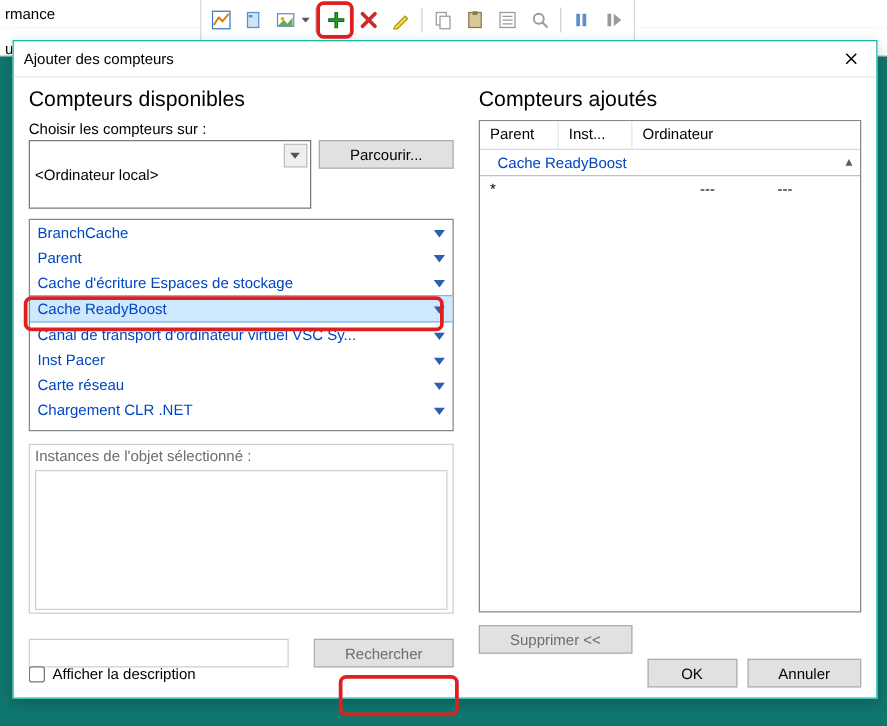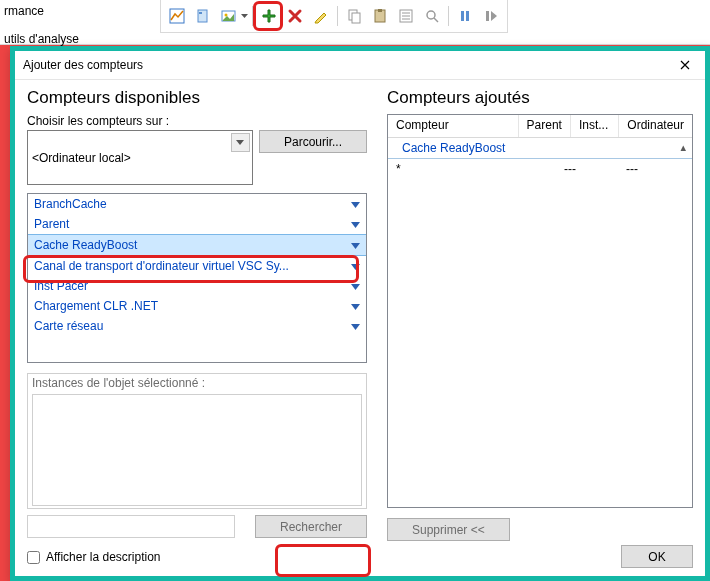--- a/index.html
+++ b/index.html
@@ -1,33 +1,33 @@
 <!DOCTYPE html>
 <html><head>
 <meta charset="utf-8">
 <style>
 html,body{margin:0;padding:0;font-family:"Segoe UI",Tahoma,sans-serif;font-size:12px;color:#000;background:#fff}
-.root{width:710px;height:581px;position:relative;background:#ef4444;overflow:hidden}
+.root{width:710px;height:581px;position:relative;background:#0f766e;overflow:hidden}
 
 .bg-row{position:absolute;left:0;right:0;background:#fff;border-bottom:1px solid #d9d9d9}
 .bg-row.r1{top:0;height:22px}
 .bg-row.r2{top:22px;height:22px}
 .left-text{position:absolute;left:4px;color:#000}
 .left-text.t1{top:4px}
 .left-text.t2{top:32px}
 
 .toolbar{position:absolute;top:0;left:160px;height:28px;display:flex;align-items:center;gap:2px;padding:2px 4px;border-left:1px solid #d9d9d9;border-right:1px solid #d9d9d9;border-bottom:1px solid #d9d9d9;background:#fff}
 .tool-btn{width:22px;height:22px;display:flex;align-items:center;justify-content:center;border:1px solid transparent;background:#fff}
 .tool-sep{width:1px;height:20px;background:#d0d0d0;margin:0 2px}
 .tool-btn svg{width:16px;height:16px}
 .dropdown-caret{width:7px;margin-left:-2px;display:flex;align-items:center;justify-content:center}
 .dropdown-caret svg{width:7px;height:4px}
 .highlight-plus{position:absolute;border:3px solid #e02020;border-radius:6px;pointer-events:none}
 
-.dialog{position:absolute;top:46px;left:10px;width:690px;height:525px;background:#fff;border:5px solid #14b8a6;box-shadow:0 3px 10px rgba(0,0,0,0.2)}
+.dialog{position:absolute;top:32px;left:10px;width:690px;height:525px;background:#fff;border:1px solid #14b8a6;box-shadow:0 3px 10px rgba(0,0,0,0.2)}
 .titlebar{height:28px;display:flex;align-items:center;padding:0 8px;border-bottom:1px solid #e5e5e5}
 .titlebar .title{flex:1;font-size:12px;color:#000}
 .close-btn{width:40px;height:28px;display:flex;align-items:center;justify-content:center;margin-right:-8px}
 .close-btn svg{width:10px;height:10px}
 .dialog-body{padding:8px 12px;display:flex;gap:20px}
 .group{flex:1;min-width:0}
 .group-label{font-size:17px;margin-bottom:6px;display:block}
 .sub-label{font-size:12px;margin-bottom:2px}
 .combo-row{display:flex;gap:6px;margin-bottom:8px}
 .combo{flex:1;height:21px;border:1px solid #7a7a7a;background:#fff;position:relative;display:flex;align-items:center;padding:16px 4px}
@@ -40,21 +40,21 @@
 .list-box::-webkit-scrollbar-track{background:#f0f0f0}
 .list-box::-webkit-scrollbar-thumb{background:#cdcdcd;border:1px solid #a0a0a0}
 .list-row{display:flex;align-items:center;height:20px;padding:0 6px;color:#0046c0;font-size:12px;cursor:default}
 .list-row .name{flex:1;white-space:nowrap;overflow:hidden;text-overflow:ellipsis}
 .list-row .chev{width:12px;text-align:right}
 .list-row.selected{background:#cde8ff;border-top:1px solid #7ab7e8;border-bottom:1px solid #7ab7e8;height:20px}
 .row-highlight{position:absolute;border:3px solid #e02020;border-radius:6px;pointer-events:none}
 
 .instances-box{border:1px solid #cfcfcf;color:#6d6d6d;padding:2px 4px;margin-bottom:2px}
 .instances-inner{height:110px;border:1px solid #cfcfcf;background:#fff;margin-top:4px}
-.search-row{display:flex;gap:20px;margin-top:6px;margin-bottom:10px}
+.search-row{display:flex;gap:20px;margin-top:20px;margin-bottom:10px}
 .search-row .txt{flex:1;border:1px solid #cfcfcf;height:21px;background:#fff;padding:0 3px;font-size:12px;font-family:inherit}
 .add-row{text-align:right}
 .add-row .btn{min-width:86px}
 .add-highlight{position:absolute;border:3px solid #e02020;border-radius:6px;pointer-events:none}
 
 .table-box{border:1px solid #828790;background:#fff;height:392px;display:flex;flex-direction:column;margin-bottom:10px}
 .thead{display:flex;height:22px;border-bottom:1px solid #d9d9d9;background:#fff}
 .th{padding:3px 8px;font-size:12px;border-right:1px solid #e5e5e5}
 .th:last-child{border-right:none;flex:1}
 .tbody{flex:1;overflow:auto}
@@ -202,46 +202,52 @@
                 <span class="chev"><svg width="9" height="6" viewBox="0 0 9 6">
                     <path d="M0 0 L9 0 L4.5 6 Z" fill="#2b5fb0"></path>
                   </svg></span>
               </div>
               <div class="list-row">
                 <span class="name">Parent</span>
                 <span class="chev"><svg width="9" height="6" viewBox="0 0 9 6">
                     <path d="M0 0 L9 0 L4.5 6 Z" fill="#2b5fb0"></path>
                   </svg></span>
               </div>
+              <div class="list-row">
+                <span class="name">Cache d'écriture Espaces de stockage</span>
+                <span class="chev"><svg width="9" height="6" viewBox="0 0 9 6">
+                    <path d="M0 0 L9 0 L4.5 6 Z" fill="#2b5fb0"></path>
+                  </svg></span>
+              </div>
               <div class="list-row selected">
                 <span class="name">Cache ReadyBoost</span>
                 <span class="chev"><svg width="9" height="6" viewBox="0 0 9 6">
                     <path d="M0 0 L9 0 L4.5 6 Z" fill="#2b5fb0"></path>
                   </svg></span>
               </div>
               <div class="list-row">
                 <span class="name">Canal de transport d'ordinateur virtuel VSC Sy...</span>
                 <span class="chev"><svg width="9" height="6" viewBox="0 0 9 6">
                     <path d="M0 0 L9 0 L4.5 6 Z" fill="#2b5fb0"></path>
                   </svg></span>
               </div>
               <div class="list-row">
                 <span class="name">Inst Pacer</span>
                 <span class="chev"><svg width="9" height="6" viewBox="0 0 9 6">
                     <path d="M0 0 L9 0 L4.5 6 Z" fill="#2b5fb0"></path>
                   </svg></span>
               </div>
               <div class="list-row">
+                <span class="name">Carte réseau</span>
+                <span class="chev"><svg width="9" height="6" viewBox="0 0 9 6">
+                    <path d="M0 0 L9 0 L4.5 6 Z" fill="#2b5fb0"></path>
+                  </svg></span>
+              </div>
+              <div class="list-row">
                 <span class="name">Chargement CLR .NET</span>
-                <span class="chev"><svg width="9" height="6" viewBox="0 0 9 6">
-                    <path d="M0 0 L9 0 L4.5 6 Z" fill="#2b5fb0"></path>
-                  </svg></span>
-              </div>
-              <div class="list-row">
-                <span class="name">Carte réseau</span>
                 <span class="chev"><svg width="9" height="6" viewBox="0 0 9 6">
                     <path d="M0 0 L9 0 L4.5 6 Z" fill="#2b5fb0"></path>
                   </svg></span>
               </div>
             </div>
         <div class="row-highlight" style="top:62px;left:-4px;width:330px;height:22px"></div>
       </div>
 
       <div class="instances-box">
         <span class="faded">Instances de l'objet sélectionné :</span>
@@ -255,21 +261,20 @@
 
       <div class="add-row" style="position:relative">
         <div class="add-highlight" style="top:-4px;right:-4px;width:90px;height:27px"></div>
       </div>
     </div>
 
     <div class="group">
       <span class="group-label">Compteurs ajoutés</span>
       <div class="table-box">
         <div class="thead">
-          <div class="th" style="width:152px">Compteur</div>
           <div class="th" style="width:46px">Parent</div>
           <div class="th" style="width:42px">Inst...</div>
           <div class="th">Ordinateur</div>
         </div>
         <div class="tbody" style="position:relative">
           <div class="trow obj">
             <div class="td c1" style="padding-left:14px">Cache ReadyBoost</div>
             <span class="obj-caret" style="top:3px;right:6px">▴</span>
           </div>
           <div class="trow">
@@ -286,17 +291,18 @@
     </div>
   </div>
 
   <div class="dialog-footer">
     <label class="chk">
       <input type="checkbox" style="">
       <span>Afficher la description</span>
     </label>
     <div class="footer-btns">
       <button class="btn">OK</button>
+      <button class="btn">Annuler</button>
     </div>
   </div>
 </div>
 
 </div>
 
 </body></html>

